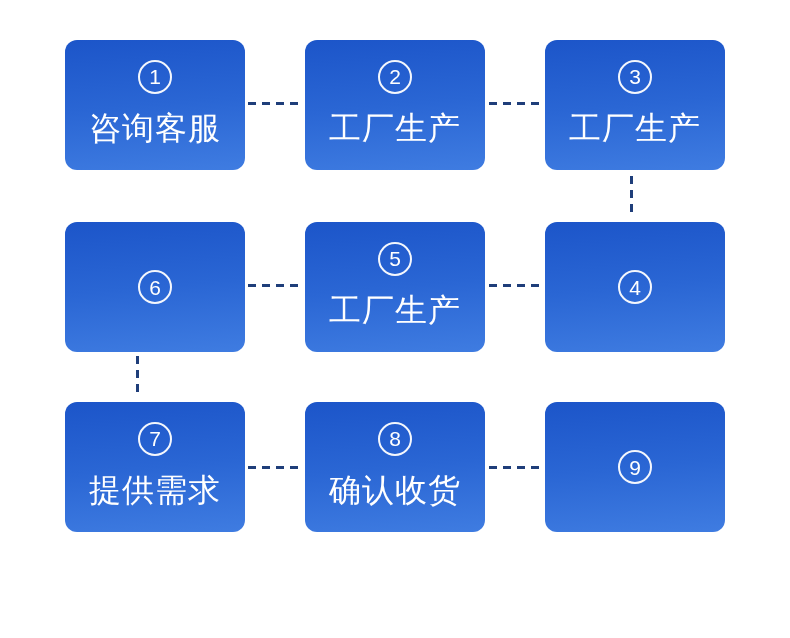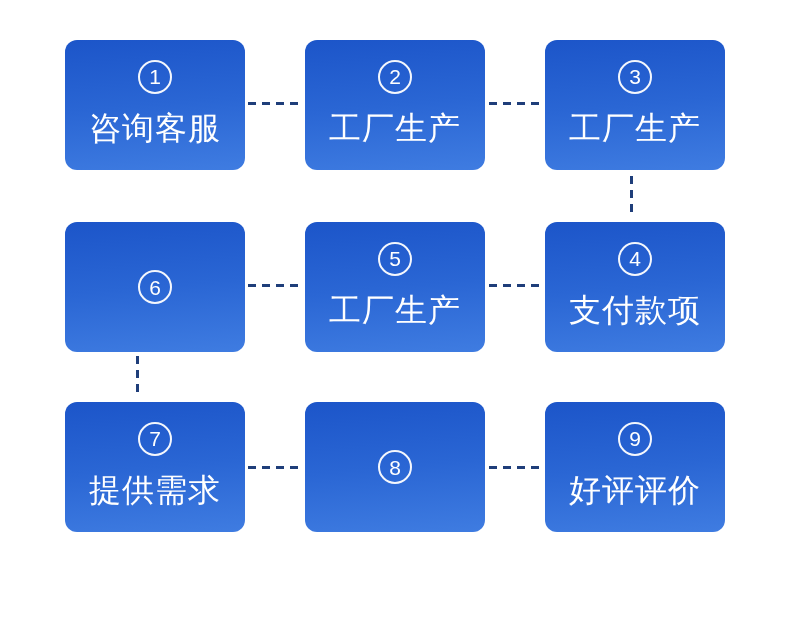--- a/index.html
+++ b/index.html
@@ -94,33 +94,32 @@
 
   <div class="step-card r2 c1">
     <div class="num-circle">6</div>
   </div>
   <div class="step-card r2 c2">
     <div class="num-circle">5</div>
     <div class="step-label">工厂生产</div>
   </div>
   <div class="step-card r2 c3">
     <div class="num-circle">4</div>
-    <div class="step-label">支付款项</div>
   </div>
 
   <div class="step-card r3 c1">
     <div class="num-circle">7</div>
     <div class="step-label">提供需求</div>
   </div>
   <div class="step-card r3 c2">
     <div class="num-circle">8</div>
+    <div class="step-label">确认收货</div>
   </div>
   <div class="step-card r3 c3">
     <div class="num-circle">9</div>
-    <div class="step-label">好评评价</div>
   </div>
 
   <div class="connector-h h-row1 h-gap1"></div>
   <div class="connector-h h-row1 h-gap2"></div>
   <div class="connector-v v-3-4"></div>
   <div class="connector-h h-row2 h-gap2"></div>
   <div class="connector-h h-row2 h-gap1"></div>
   <div class="connector-v v-6-7"></div>
   <div class="connector-h h-row3 h-gap1"></div>
   <div class="connector-h h-row3 h-gap2"></div>

